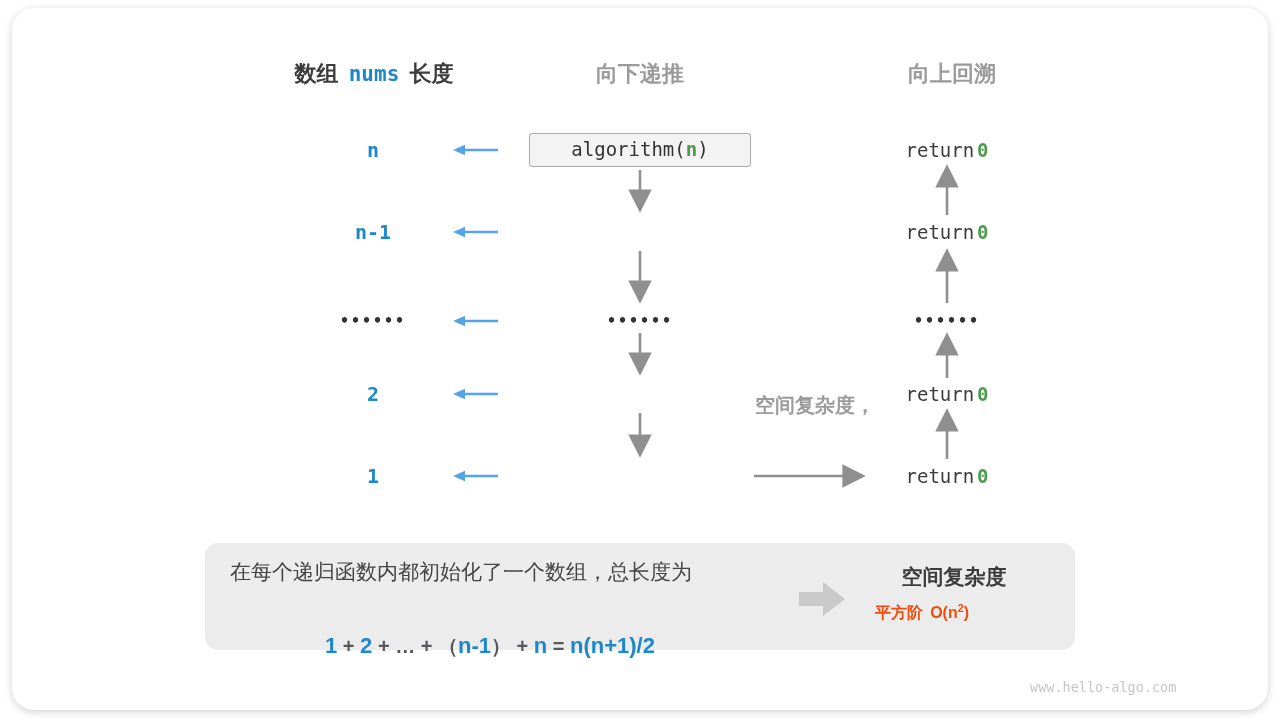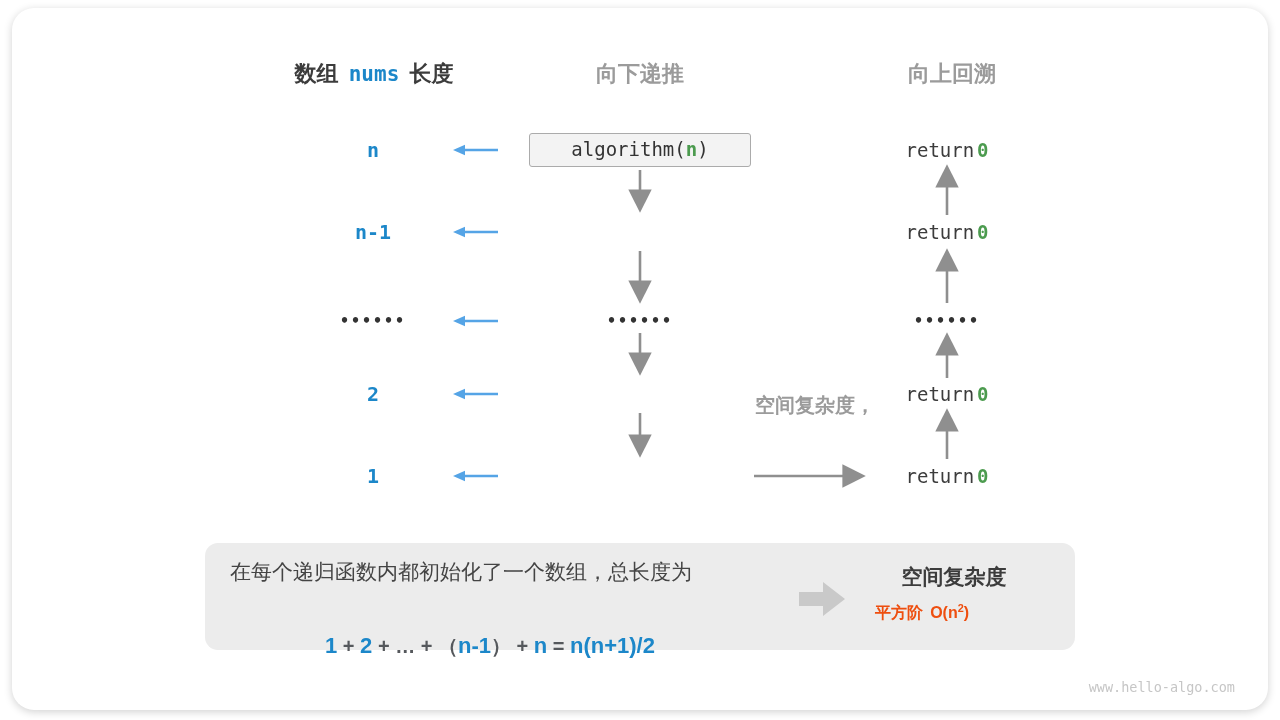--- a/index.html
+++ b/index.html
@@ -64,21 +64,21 @@
   .f-blue{color:var(--blue);}
   .f-plain{color:#55585c;font-size:20px;}
   .big-arrow{position:absolute;left:799px;top:581px;}
   .result-title{position:absolute;left:868px;top:563px;width:172px;text-align:center;
     font-size:21px;font-weight:bold;color:var(--dark-text);}
   .result-value{position:absolute;left:824px;top:602px;width:196px;text-align:center;
     font-size:16px;font-weight:bold;color:var(--orange);white-space:nowrap;}
   .result-value sup{font-size:0.68em;vertical-align:super;}
   .result-o{margin-left:.45em;}
 
-  .watermark{position:absolute;left:1030px;top:679px;width:205px;text-align:right;
+  .watermark{position:absolute;left:1030px;top:679px;width:205px;
     font-size:13.5px;color:var(--watermark);}
 </style>
 </head>
 <body>
 
 <div class="canvas">
   <div class="card"></div>
 
   <div class="hdr hdr-length">
     <span>数组</span>

